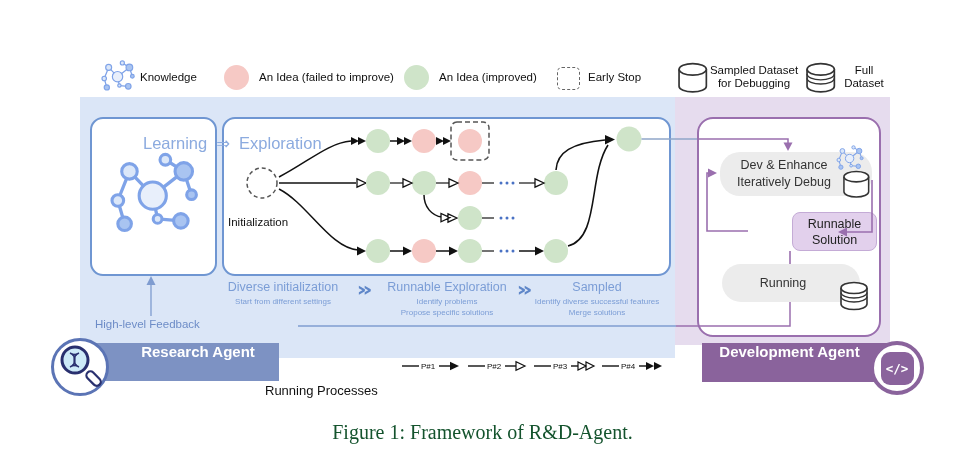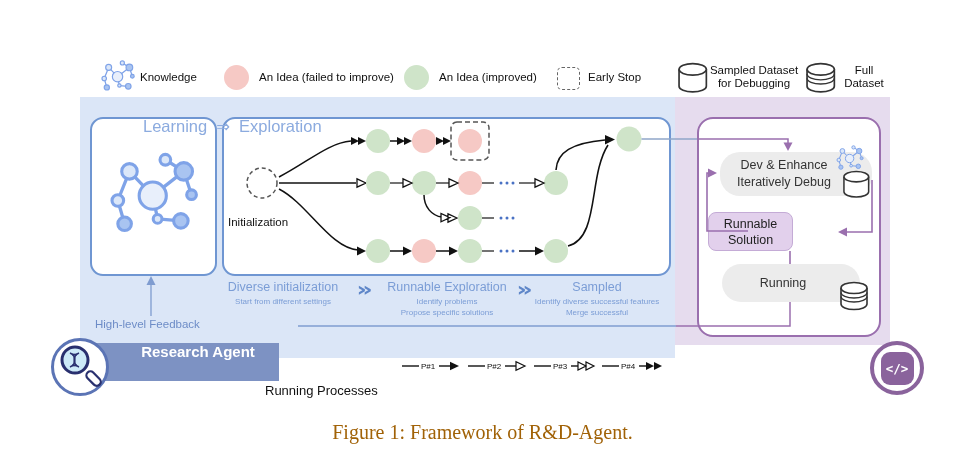--- a/index.html
+++ b/index.html
@@ -27,21 +27,21 @@
   .badge{display:flex;align-items:flex-start;justify-content:center;color:#fff;
          font-weight:bold;font-size:15px;}
   .badge-blue{background:#7d92c3;}
   .badge-purple{background:#8a639c;}
   .devbox{background:#ececec;text-align:center;font-size:12.5px;color:#333;border-radius:20px;}
   .runnable{background:#e2d0ec;border:1px solid #c4abd6;border-radius:8px;
             text-align:center;font-size:12.5px;color:#222;}
   .dev-border{background:#fff;border:2.5px solid #9a6fae;border-radius:16px;}
   .proc-label{font-size:13px;color:#111;margin-top:23px;}
   .caption{width:100%;text-align:center;font-family:"Liberation Serif","DejaVu Serif",serif;
-           font-size:20px;color:#a16207;}
+           font-size:20px;color:#14532d;}
   .code-circle{width:46px;height:46px;border-radius:50%;background:#fff;
                border:4px solid #8a639c;display:flex;align-items:center;justify-content:center;z-index:25;}
   .code-inner{width:33px;height:33px;border-radius:9px;background:#8a639c;color:#fff;
               display:flex;align-items:center;justify-content:center;
               font-size:12.5px;font-weight:bold;font-family:"DejaVu Sans Mono",monospace;}
   .overlay{left:0;top:0;z-index:20;pointer-events:none;}
 </style>
 </head>
 <body>
 
@@ -62,21 +62,21 @@
     <div>Full</div>
     <div>Dataset</div>
   </div>
 
   <div class="abs panel-blue"></div>
   <div class="abs panel-purple"></div>
 
   <div class="abs wbox" style="left:90px;top:117px;width:123px;height:155px;"></div>
   <div class="abs wbox" style="left:222px;top:117px;width:445px;height:155px;"></div>
 
-  <div class="abs title" style="left:143px;top:117px;">
+  <div class="abs title" style="left:143px;top:134px;">
     <span>Learning</span>
     <span class="arr">⇒</span>
     <span>Exploration</span>
   </div>
 
   <div class="abs init-label" style="left:228px;top:216px;">Initialization</div>
 
   <div class="abs stage" style="left:213px;top:280px;width:140px;">
     <div class="lbl">Diverse initialization</div>
     <div class="sub">Start from different settings</div>
@@ -87,41 +87,44 @@
     <div class="sub">
       <div>Identify problems</div>
       <div>Propose specific solutions</div>
     </div>
   </div>
   <div class="abs chev" style="left:518px;top:277px;">»</div>
   <div class="abs stage" style="left:516px;top:280px;width:162px;">
     <div class="lbl">Sampled</div>
     <div class="sub">
       <div>Identify diverse successful features</div>
-      <div>Merge successful</div>
+      <div>Merge solutions</div>
     </div>
   </div>
 
   <div class="abs feedback" style="left:95px;top:318px;">High-level Feedback</div>
 
   <div class="abs badge badge-blue" style="left:85px;top:343px;width:162px;height:38px;padding-left:32px;">
     <span>Research Agent</span>
+  </div>
+  <div class="abs badge badge-purple" style="left:702px;top:343px;width:175px;height:39px;padding-right:22px;">
+    <span>Development Agent</span>
   </div>
   <div class="abs code-circle" style="left:870px;top:341px;">
     <div class="code-inner">&lt;/&gt;</div>
   </div>
 
   <div class="abs proc-label" style="left:265px;top:360px;">Running Processes</div>
 
   <div class="abs dev-border" style="left:697px;top:117px;width:180px;height:216px;"></div>
   <div class="abs devbox" style="left:720px;top:152px;width:152px;height:44px;padding-top:5px;box-sizing:border-box;line-height:17px;">
     <div style="padding-right:24px;">Dev &amp; Enhance</div>
     <div style="padding-right:24px;">Iteratively Debug</div>
   </div>
-  <div class="abs runnable" style="left:708px;top:212px;width:85px;height:39px;padding-top:3px;box-sizing:border-box;line-height:16px;">
+  <div class="abs runnable" style="left:792px;top:212px;width:85px;height:39px;padding-top:3px;box-sizing:border-box;line-height:16px;">
     <div>Runnable</div>
     <div>Solution</div>
   </div>
   <div class="abs devbox" style="left:722px;top:264px;width:138px;height:38px;line-height:38px;padding-right:16px;box-sizing:border-box;">
     <span>Running</span>
   </div>
 
   <div class="abs caption" style="top:421px;">Figure 1: Framework of R&amp;D-Agent.</div>
 
   <svg class="abs overlay" width="965" height="470" viewBox="0 0 965 470">

